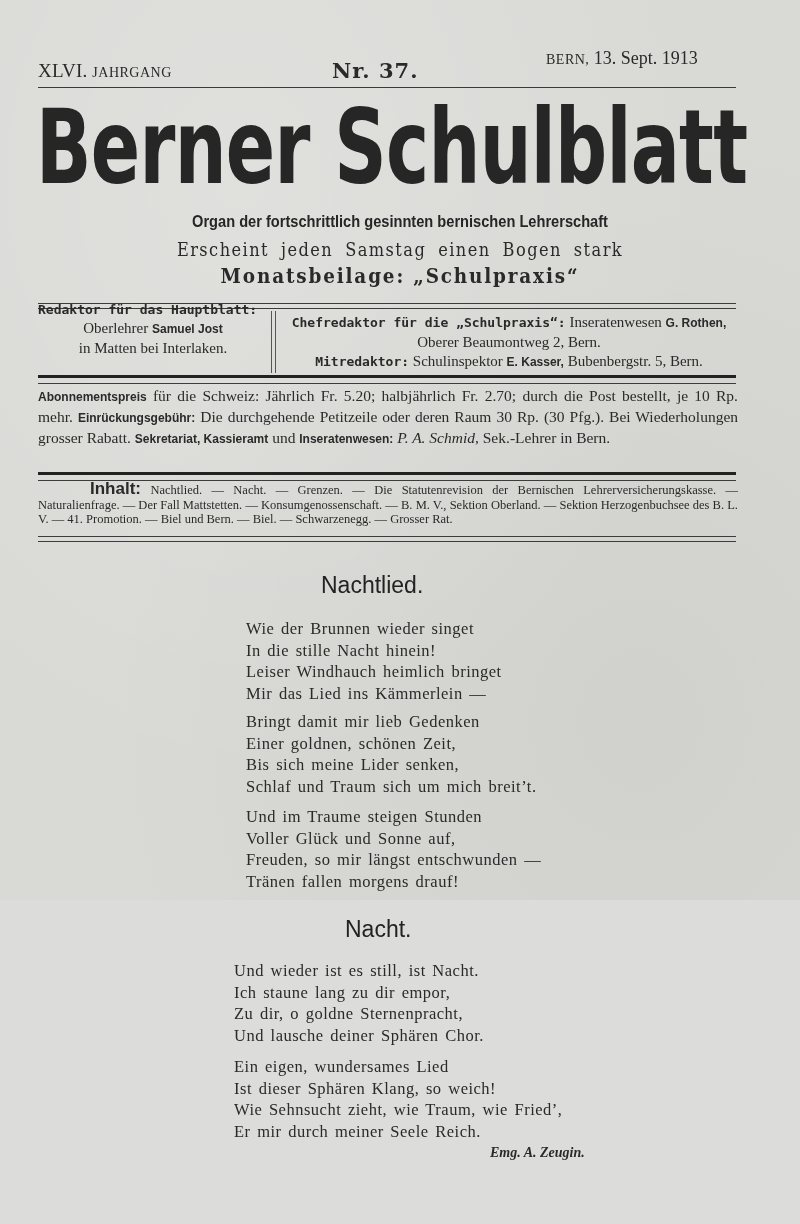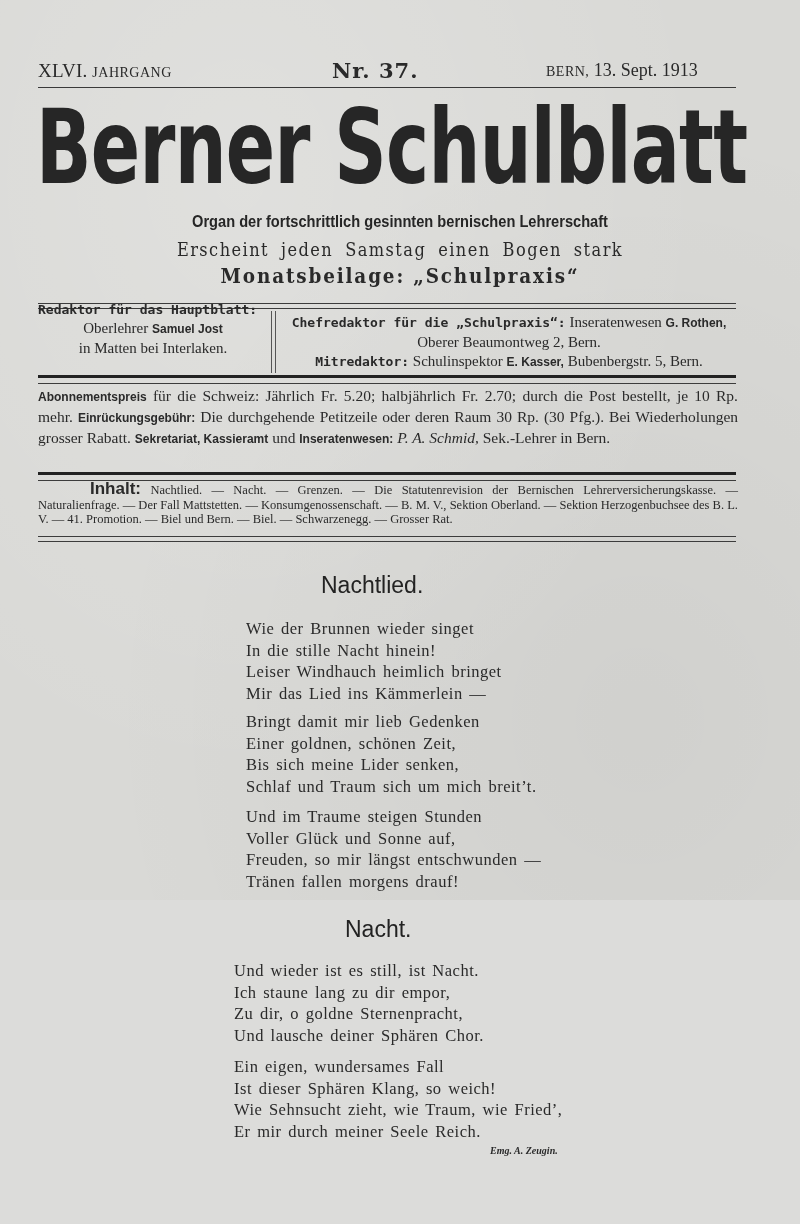--- a/index.html
+++ b/index.html
@@ -34,21 +34,21 @@
   }
   .top-left .sc { font-size: 14px; letter-spacing: 0.5px; }
   .top-center {
     left: 332px; top: 58px;
     font-size: 21px;
     font-weight: bold;
     font-family: "DejaVu Serif", serif;
     letter-spacing: 1px;
   }
   .top-right {
-    left: 546px; top: 60px;
+    left: 546px; top: 48px;
     font-size: 18px;
   }
   .top-right .sc { font-size: 14px; letter-spacing: 0.5px; }
   .rule-top {
     left: 38px; top: 87px; width: 698px; height: 1px;
     background: #3a3a3a;
   }
 
   
   .masthead {
@@ -174,21 +174,21 @@
   }
   .st1 { left: 246px; top: 618px; }
   .st2 { left: 246px; top: 711px; }
   .st3 { left: 246px; top: 806px; }
   .st4 { left: 234px; top: 960px; }
   .st5 { left: 234px; top: 1056px; }
   .author {
     left: 490px; top: 1145px;
     font-style: italic;
     font-weight: bold;
-    font-size: 10px;
+    font-size: 14px;
   }
 </style>
 </head>
 <body>
 
 <div class="page">
 
   <div class="abs top-left">
     <span>XLVI.</span>
     <span class="sc" style="text-transform:uppercase">Jahrgang</span>
@@ -271,20 +271,20 @@
   </div>
 
   <div class="abs poem-title t2">Nacht.</div>
   <div class="abs stanza st4">
     <div>Und wieder ist es still, ist Nacht.</div>
     <div>Ich staune lang zu dir empor,</div>
     <div>Zu dir, o goldne Sternenpracht,</div>
     <div>Und lausche deiner Sphären Chor.</div>
   </div>
   <div class="abs stanza st5">
-    <div>Ein eigen, wundersames Fall</div>
+    <div>Ein eigen, wundersames Lied</div>
     <div>Ist dieser Sphären Klang, so weich!</div>
     <div>Wie Sehnsucht zieht, wie Traum, wie Fried’,</div>
     <div>Er mir durch meiner Seele Reich.</div>
   </div>
   <div class="abs author">Emg. A. Zeugin.</div>
 
 </div>
 
 </body></html>

